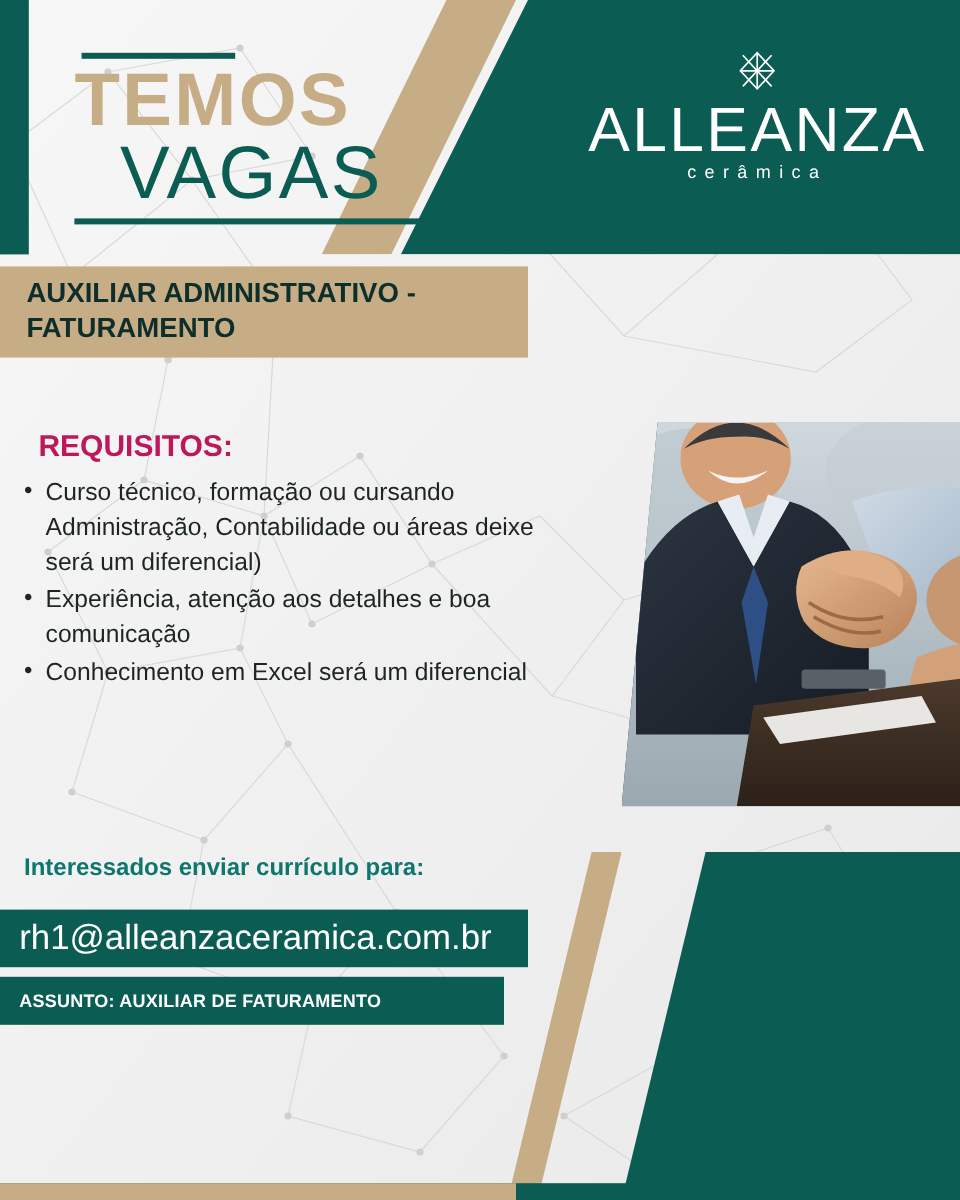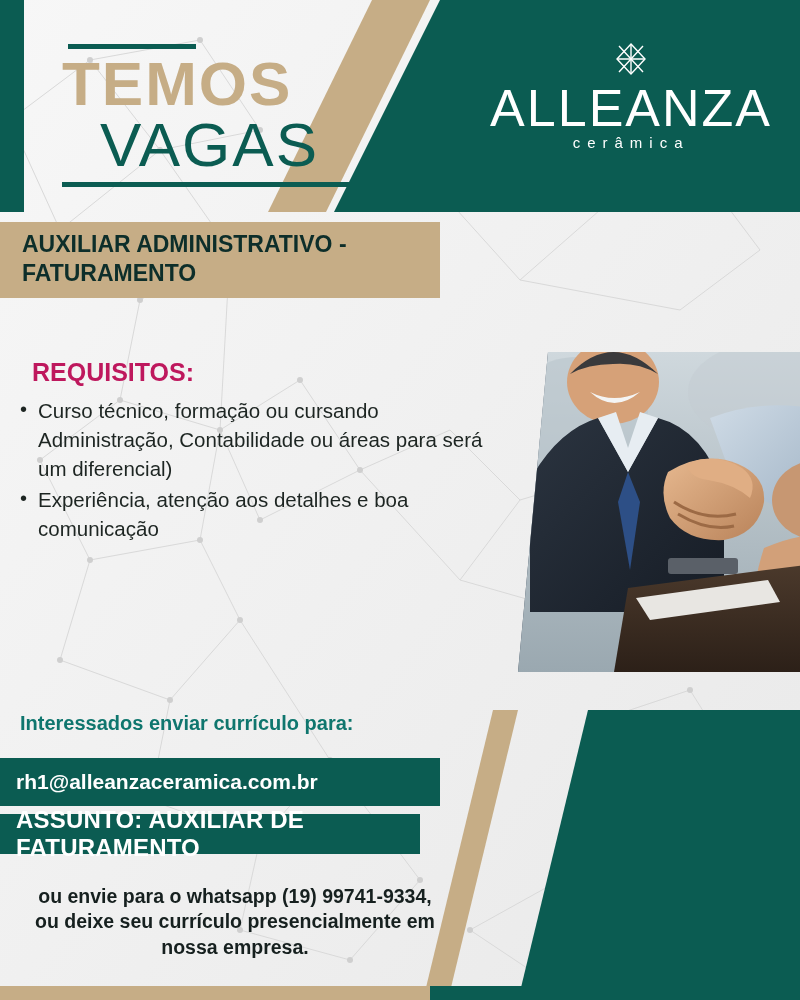--- a/index.html
+++ b/index.html
@@ -210,40 +210,40 @@
     height: 48px;
     background: #0b5c52;
     z-index: 5;
     display: flex;
     align-items: center;
     padding-left: 16px;
     box-sizing: border-box;
   }
   .email-band span {
     color: #ffffff;
-    font-size: 21px;
-    font-weight: bold;
+    font-size: 29px;
+    font-weight: normal;
   }
 
   .assunto-band {
     position: absolute;
     left: 0;
     top: 814px;
     width: 420px;
     height: 40px;
     background: #0b5c52;
     z-index: 5;
     display: flex;
     align-items: center;
     padding-left: 16px;
     box-sizing: border-box;
   }
   .assunto-band span {
     color: #ffffff;
-    font-size: 24px;
+    font-size: 15px;
     font-weight: bold;
     letter-spacing: 0.2px;
   }
 
   
   .bottom-text {
     position: absolute;
     left: 0;
     top: 884px;
     width: 470px;
@@ -398,22 +398,23 @@
     <div class="logo-word">ALLEANZA</div>
     <div class="logo-sub">cerâmica</div>
   </div>
 
   <div class="title-band">
     <span>AUXILIAR ADMINISTRATIVO - FATURAMENTO</span>
   </div>
 
   <div class="req-head">REQUISITOS:</div>
   <ul class="req-list">
-    <li>Curso técnico, formação ou cursando Administração, Contabilidade ou áreas para será um diferencial)</li>
+    <li>Curso técnico, formação ou cursando Administração, Contabilidade ou áreas deixe será um diferencial)</li>
     <li>Experiência, atenção aos detalhes e boa comunicação</li>
+    <li>Conhecimento em Excel será um diferencial</li>
   </ul>
 
   <div class="photo">
     <svg width="310" height="320" viewBox="0 0 310 320">
       <defs>
         <linearGradient id="wall" x1="0" y1="0" x2="0" y2="1">
           <stop offset="0%" stop-color="#cfd8dd"></stop>
           <stop offset="100%" stop-color="#9aa8b0"></stop>
         </linearGradient>
         <linearGradient id="suit" x1="0" y1="0" x2="1" y2="1">
@@ -471,22 +472,17 @@
     <span>rh1@alleanzaceramica.com.br</span>
   </div>
 
   <div class="assunto-band">
     <span>ASSUNTO: AUXILIAR DE FATURAMENTO</span>
   </div>
 
   <div class="bottom-gold"></div>
   <div class="bottom-green"></div>
 
-  <div class="bottom-text">
-    <div>ou envie para o whatsapp (19) 99741-9334,</div>
-    <div>ou deixe seu currículo presencialmente em</div>
-    <div>nossa empresa.</div>
-  </div>
 
   <div class="bottom-bar"></div>
   <div class="bottom-bar-gold"></div>
 
 </div>
 
 </body></html>

